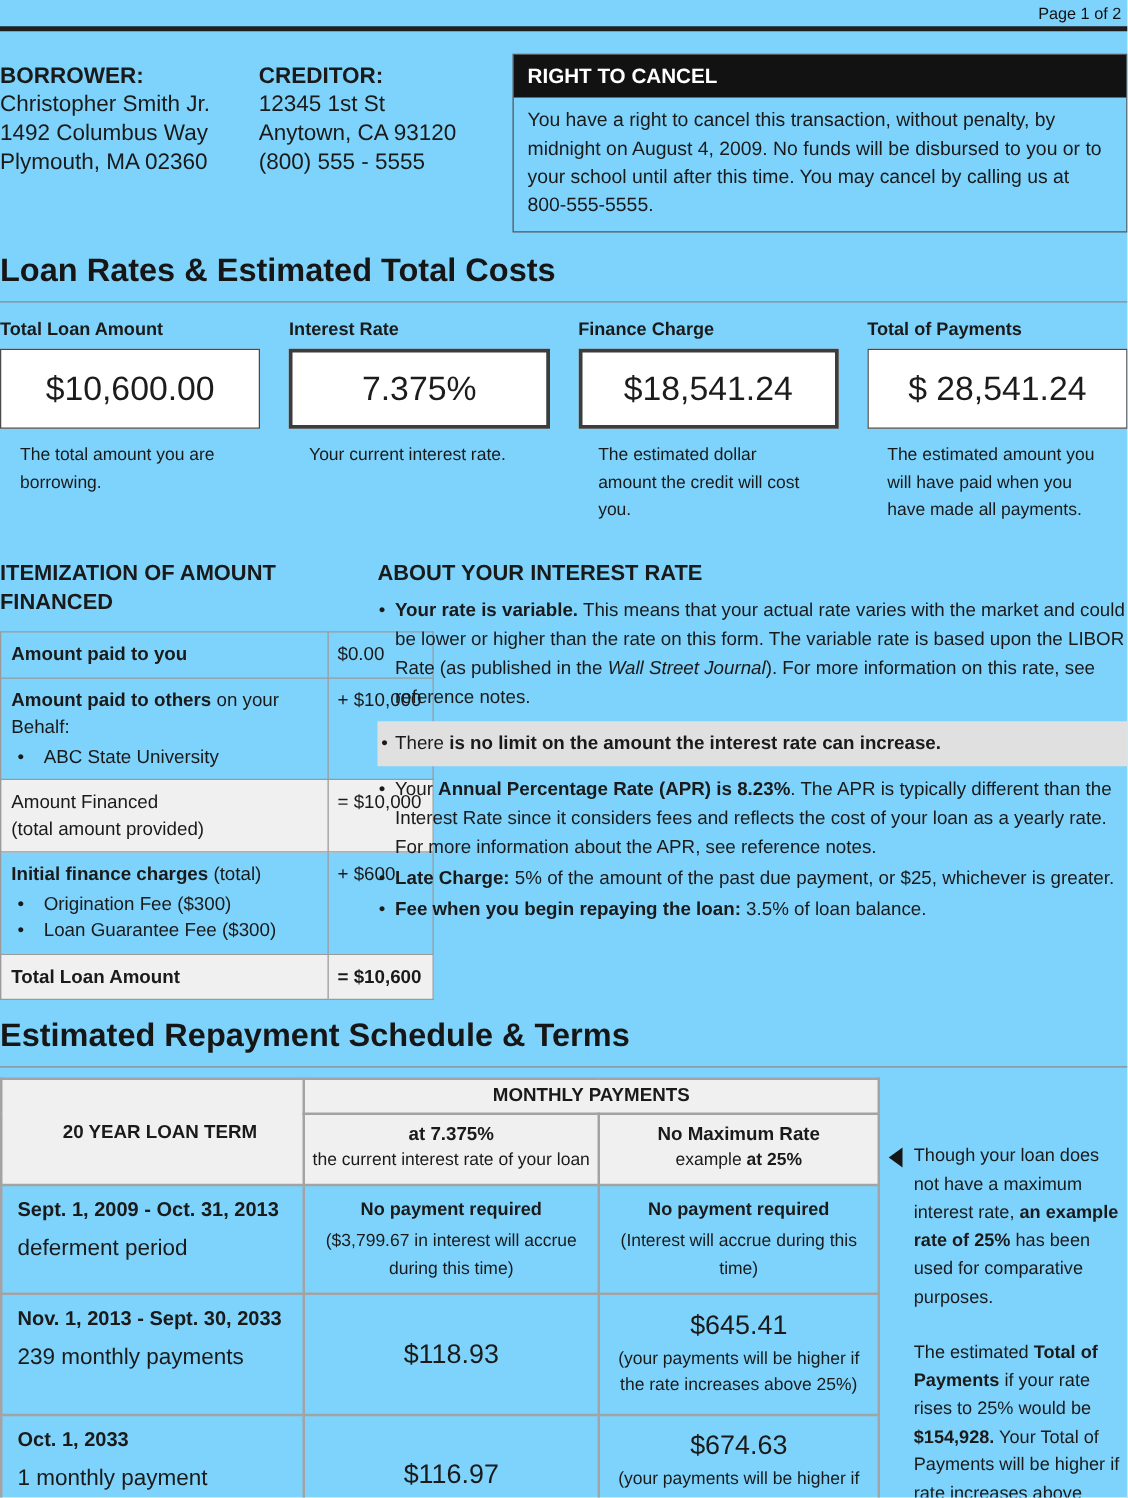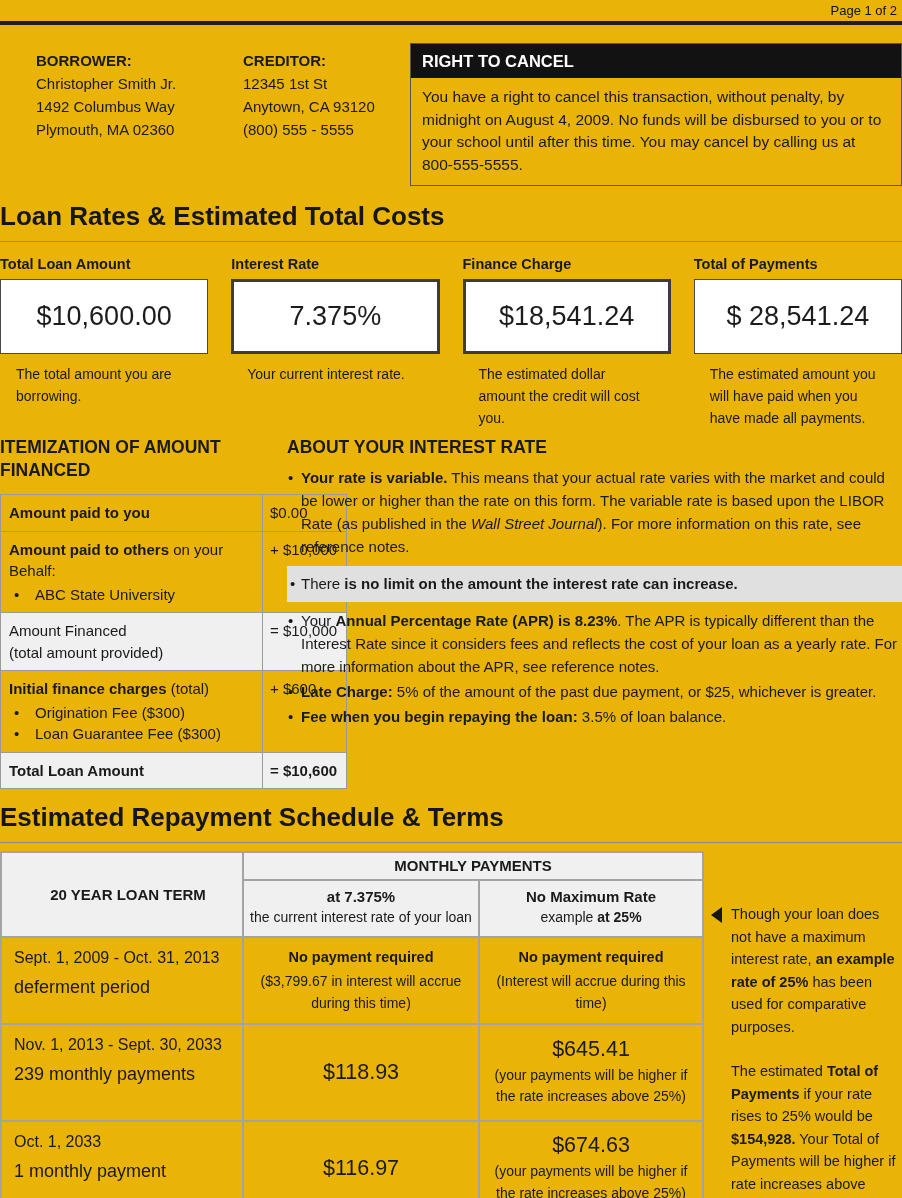--- a/index.html
+++ b/index.html
@@ -3,52 +3,52 @@
 <meta charset="utf-8">
 <style>
   * { margin:0; padding:0; box-sizing:border-box; }
   html, body { background:#ffffff; }
   body {
     width:902px; height:1198px; overflow:hidden;
     font-family:"Liberation Sans", sans-serif;
     color:#1a1a1a;
     -webkit-font-smoothing:antialiased;
   }
-  .page { position:relative; width:902px; height:1198px; background:#eab308; }
+  .page { position:relative; width:902px; height:1198px; background:#7dd3fc; }
 
   
   .page-indicator { text-align:right; font-size:13px; padding:3px 5px 3px 0; color:#111; }
   .top-rule { height:4px; background:#1f1f1f; }
 
   
   .parties-row { display:flex; margin-top:18px; }
-  .party { font-size:15px; line-height:23px; padding-top:6px;padding-left:36px; }
+  .party { font-size:18px; line-height:23px; padding-top:6px; }
   .party-label { font-weight:bold; }
   .borrower { width:207px; flex:none; }
   .creditor { width:203px; flex:none; }
   .cancel-box { flex:1; border:1px solid #555; align-self:flex-start; }
   .cancel-header { background:#121212; color:#ffffff; font-weight:bold; font-size:16.5px; padding:8px 11px 7px; }
   .cancel-body { font-size:15.5px; line-height:22.5px; padding:8px 11px 9px; }
 
   
   .section-heading {
     font-size:26px; font-weight:bold; color:#161616;
     border-bottom:1px solid #8a8a8a; padding-bottom:9px; margin-top:15px;
   }
 
   
   .stat-row { display:flex; gap:23px; margin-top:14px; }
   .stat { flex:1; }
   .stat-label { font-weight:bold; font-size:14.5px; margin-bottom:7px; }
-  .stat-box { height:75px; border:1px solid #4a4a4a; display:flex; align-items:center; justify-content:center; font-size:27px; color:#1c1c1c; background:#fff; }
+  .stat-box { height:64px; border:1px solid #4a4a4a; display:flex; align-items:center; justify-content:center; font-size:27px; color:#1c1c1c; background:#fff; }
   .stat-box.thick { border:3px solid #3c3c3c; }
   .stat-caption { font-size:14px; line-height:22px; margin-top:9px; padding:0 16px; }
 
   
-  .two-col { display:flex; margin-top:7px; gap:0; }
+  .two-col { display:flex; margin-top:29px; gap:15px; }
   .left-col { width:287px; flex:none; }
   .right-col { flex:1; }
   .block-heading { font-size:17.5px; font-weight:bold; line-height:23px; }
 
   .item-table { width:347px; border-collapse:collapse; margin-top:12px; font-size:15px; }
   .item-table td { border:1px solid #9a9a9a; padding:7px 8px; vertical-align:top; line-height:21.5px; }
   .item-table td.val { width:84px; padding-left:7px; }
   .item-table tr.shaded td { background:#f0f0f0; }
   .b { font-weight:bold; }
   .i { font-style:italic; }
@@ -69,21 +69,21 @@
   .repay-row { display:flex; margin-top:8px; }
   .repay-table { border-collapse:collapse; table-layout:fixed; width:702px; flex:none; }
   .repay-table td { border:2px solid #a3a3a3; }
   .rt-head td { background:#f0f0f0; }
   .rt-term { font-weight:bold; font-size:15px; padding-left:12px; text-align:center; }
   .rt-monthly { font-weight:bold; font-size:15px; text-align:center; height:26px; }
   .rt-sub { text-align:center; vertical-align:middle; padding:6px 4px 8px; height:49px; }
   .rt-sub .big { font-weight:bold; font-size:15px; display:block; margin-bottom:3px; }
   .rt-sub .small { font-size:14px; }
   .period-cell { padding:11px 12px 12px; vertical-align:top; }
-  .period { font-weight:normal; font-size:16px; }
+  .period { font-weight:bold; font-size:16px; }
   .period-desc { font-size:18px; margin-top:10px; }
   .pay-cell { text-align:center; vertical-align:middle; padding:6px 10px; }
   .pay-bold { font-weight:bold; font-size:14.5px; line-height:21px; }
   .pay-note { font-size:14px; line-height:21.5px; margin-top:3px; }
   .pay-amount { font-size:21.5px; }
 
   .side-note { margin-left:7px; padding-top:52px; display:flex; flex:1; }
   .arrow-left { width:0; height:0; border-top:8px solid transparent; border-bottom:8px solid transparent; border-right:11px solid #161616; margin:4px 9px 0 0; flex:none; }
   .side-text { font-size:14.5px; line-height:22.5px; }
   .side-p2 { margin-top:22px; }

